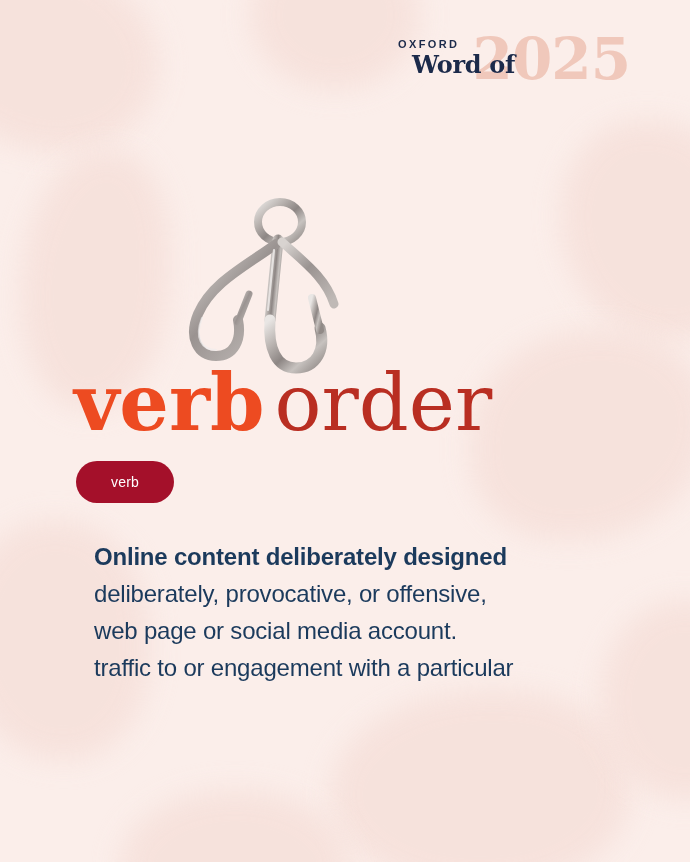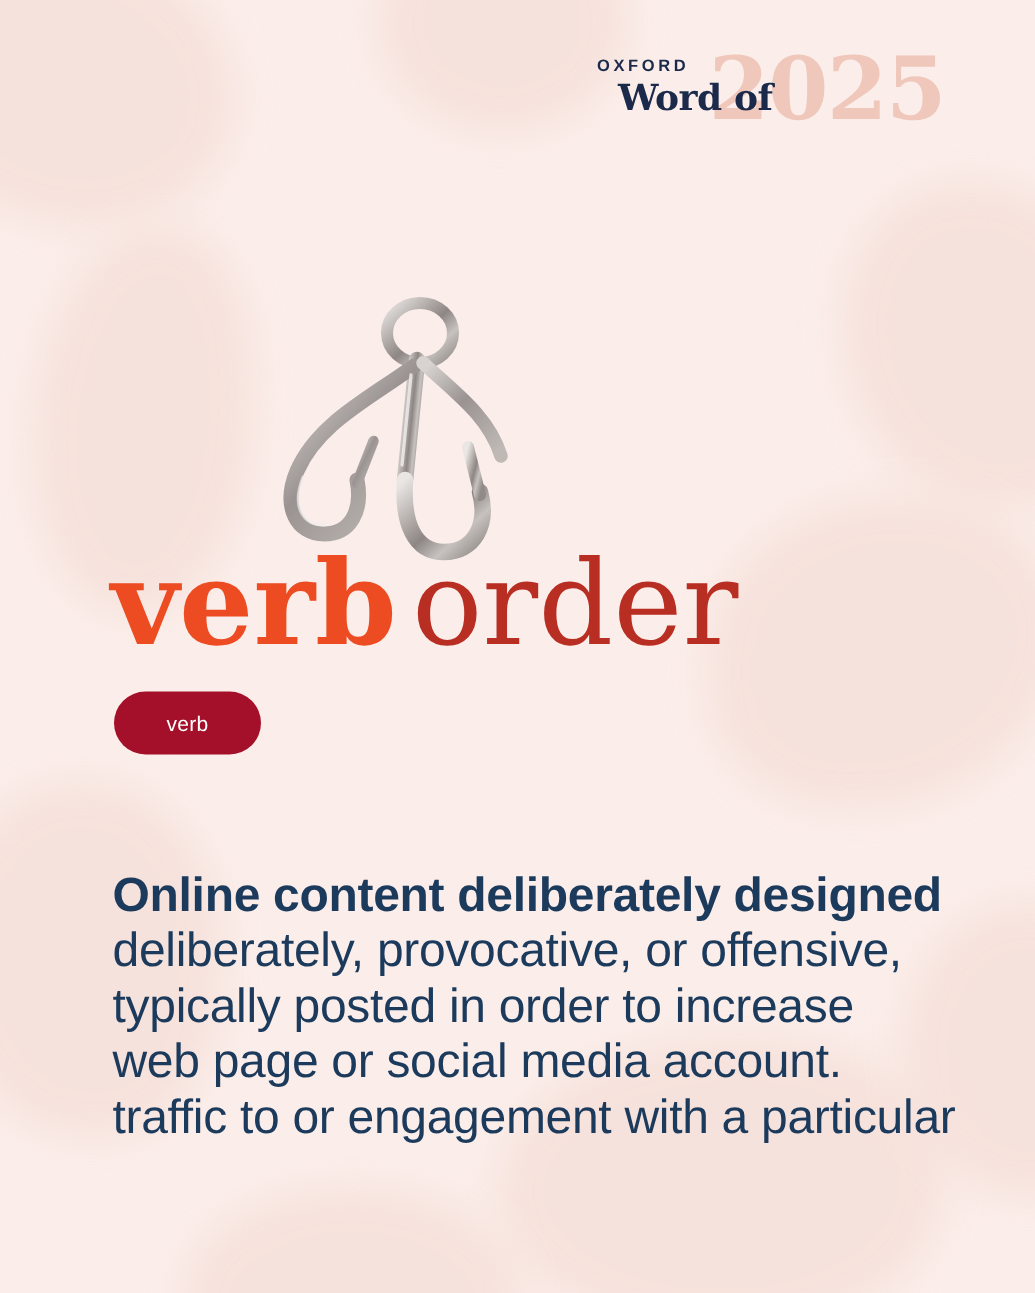--- a/index.html
+++ b/index.html
@@ -128,29 +128,28 @@
     font-size: 14px;
     display: flex;
     align-items: center;
     justify-content: center;
     letter-spacing: 0.2px;
   }
 
   
   #definition {
     position: absolute;
-    left: 75px;
+    left: 94px;
     top: 538px;
     width: 530px;
     color: #1b3a5c;
     font-family: "Liberation Sans", sans-serif;
-    font-size: 32px;
+    font-size: 24px;
     line-height: 37px;
     letter-spacing: -0.2px;
-    margin-top: 40px;
   }
   #definition .lead {
     font-weight: 700;
   }
   #definition .line {
     display: block;
     white-space: nowrap;
   }
 </style>
 </head>
@@ -214,18 +213,17 @@
 
   <div id="headline">
     <span id="headline-word1">verb</span><span id="headline-word2">order</span>
   </div>
 
   <div id="pos-pill">verb</div>
 
   <div id="definition">
     <span class="line lead">Online content deliberately designed</span>
     <span class="line">deliberately, provocative, or offensive,</span>
-    <span class="line">typically posted in order to increase</span>
     <span class="line">web page or social media account.</span>
     <span class="line">traffic to or engagement with a particular</span>
   </div>
 
 </div>
 
 </body></html>

